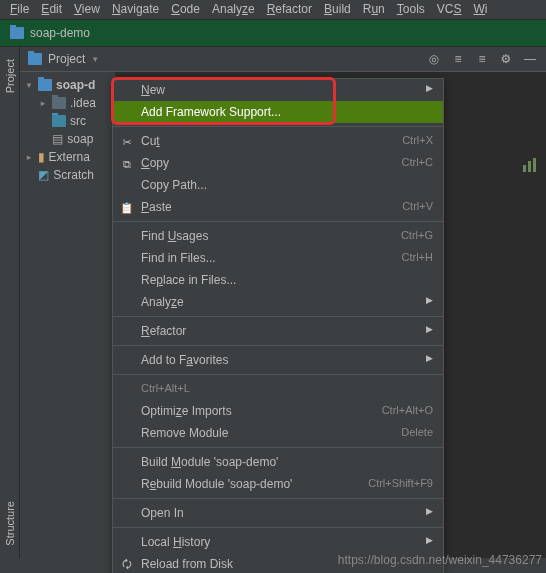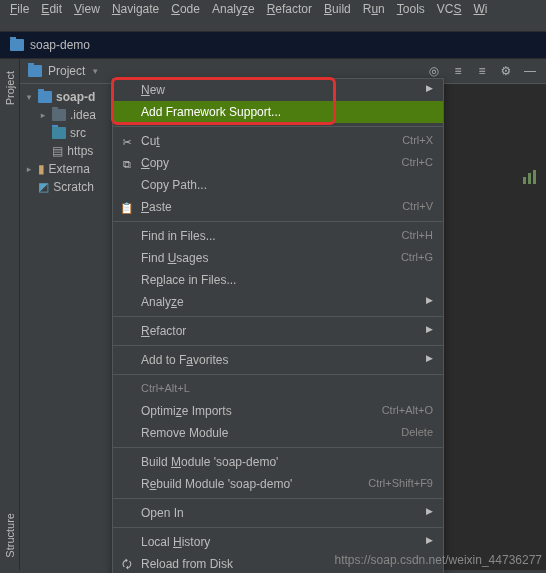--- a/index.html
+++ b/index.html
@@ -1,20 +1,20 @@
 <!DOCTYPE html>
 <html><head>
 <meta charset="utf-8">
 <style>
 * { margin: 0; padding: 0; box-sizing: border-box; font-family: "Segoe UI", Arial, sans-serif; font-size: 12px; }
 body { background: #3c3f41; color: #bbbbbb; width: 546px; height: 573px; overflow: hidden; position: relative; }
-.menubar { display: flex; background: #3c3f41; padding: 2px 4px; height: 32px; border-bottom: 1px solid #2b2b2b; }
+.menubar { display: flex; background: #3c3f41; padding: 2px 4px; height: 20px; border-bottom: 1px solid #2b2b2b; }
 .menubar span { padding: 0 6px; color: #bbb; cursor: default; white-space: nowrap; }
 .menubar span u { text-decoration: underline; }
-.breadcrumb { padding: 6px 10px; display: flex; align-items: center; gap: 6px; background: #0f172a; border-bottom: 1px solid #2b2b2b; }
+.breadcrumb { padding: 6px 10px; display: flex; align-items: center; gap: 6px; background: #14532d; border-bottom: 1px solid #2b2b2b; }
 .folder-icon { width: 14px; height: 12px; background: #4a8bc2; display: inline-block; border-radius: 1px; position: relative; }
 .folder-icon::before { content: ""; position: absolute; top: -2px; left: 0; width: 6px; height: 2px; background: #4a8bc2; }
 .folder-icon.dark { background: #5a6a75; }
 .folder-icon.dark::before { background: #5a6a75; }
 .toolbar { display: flex; align-items: center; padding: 4px 8px; background: #3c3f41; border-bottom: 1px solid #515658; }
 .toolbar-left { display: flex; align-items: center; gap: 6px; }
 .toolbar-right { margin-left: auto; display: flex; gap: 8px; align-items: center; }
 .toolbar-icon { width: 16px; height: 16px; color: #afb1b3; display: flex; align-items: center; justify-content: center; }
 .dropdown-label { color: #bbb; }
 .chevron { font-size: 8px; color: #888; }
@@ -99,21 +99,21 @@
           <span>.idea</span>
         </div>
         <div class="tree-item" style="padding-left:18px">
           <span class="tree-arrow"></span>
           <span class="folder-icon" style="background:#3e86a0"></span>
           <span>src</span>
         </div>
         <div class="tree-item" style="padding-left:18px">
           <span class="tree-arrow"></span>
           <span style="color:#a0a0a0">▤</span>
-          <span>https</span>
+          <span>soap</span>
         </div>
         <div class="tree-item">
           <span class="tree-arrow">▸</span>
           <span style="color:#c9a36a">▮</span>
           <span>Externa</span>
         </div>
         <div class="tree-item">
           <span class="tree-arrow"></span>
           <span style="color:#5aa0c0">◩</span>
           <span>Scratch</span>
@@ -152,28 +152,28 @@
   <div class="menu-item">
     <span class="menu-label">Copy Path...</span>
   </div>
   <div class="menu-item">
     <span class="menu-icon">📋</span>
     <span class="menu-label"><u>P</u>aste</span>
       <span class="menu-shortcut">Ctrl+V</span>
   </div>
   <div class="menu-sep"></div>
   <div class="menu-item">
+    <span class="menu-label">Find <u>U</u>sages</span>
+      <span class="menu-shortcut">Ctrl+G</span>
+  </div>
+  <div class="menu-item">
     <span class="menu-label">Find in Files...</span>
       <span class="menu-shortcut">Ctrl+H</span>
   </div>
   <div class="menu-item">
-    <span class="menu-label">Find <u>U</u>sages</span>
-      <span class="menu-shortcut">Ctrl+G</span>
-  </div>
-  <div class="menu-item">
     <span class="menu-label">Re<u>p</u>lace in Files...</span>
   </div>
   <div class="menu-item">
     <span class="menu-label">Analy<u>z</u>e</span>
       <span class="menu-arrow">▶</span>
   </div>
   <div class="menu-sep"></div>
   <div class="menu-item">
     <span class="menu-label"><u>R</u>efactor</span>
       <span class="menu-arrow">▶</span>
@@ -214,13 +214,13 @@
       <span class="menu-arrow">▶</span>
   </div>
   <div class="menu-item">
     <span class="menu-icon">🗘</span>
     <span class="menu-label">Reload from Disk</span>
   </div>
 
 </div>
 
 <div class="highlight-box"></div>
-<div class="watermark">https://soap.csdn.net/weixin_44736277</div>
+<div class="watermark">https://blog.csdn.net/weixin_44736277</div>
 
 </body></html>

